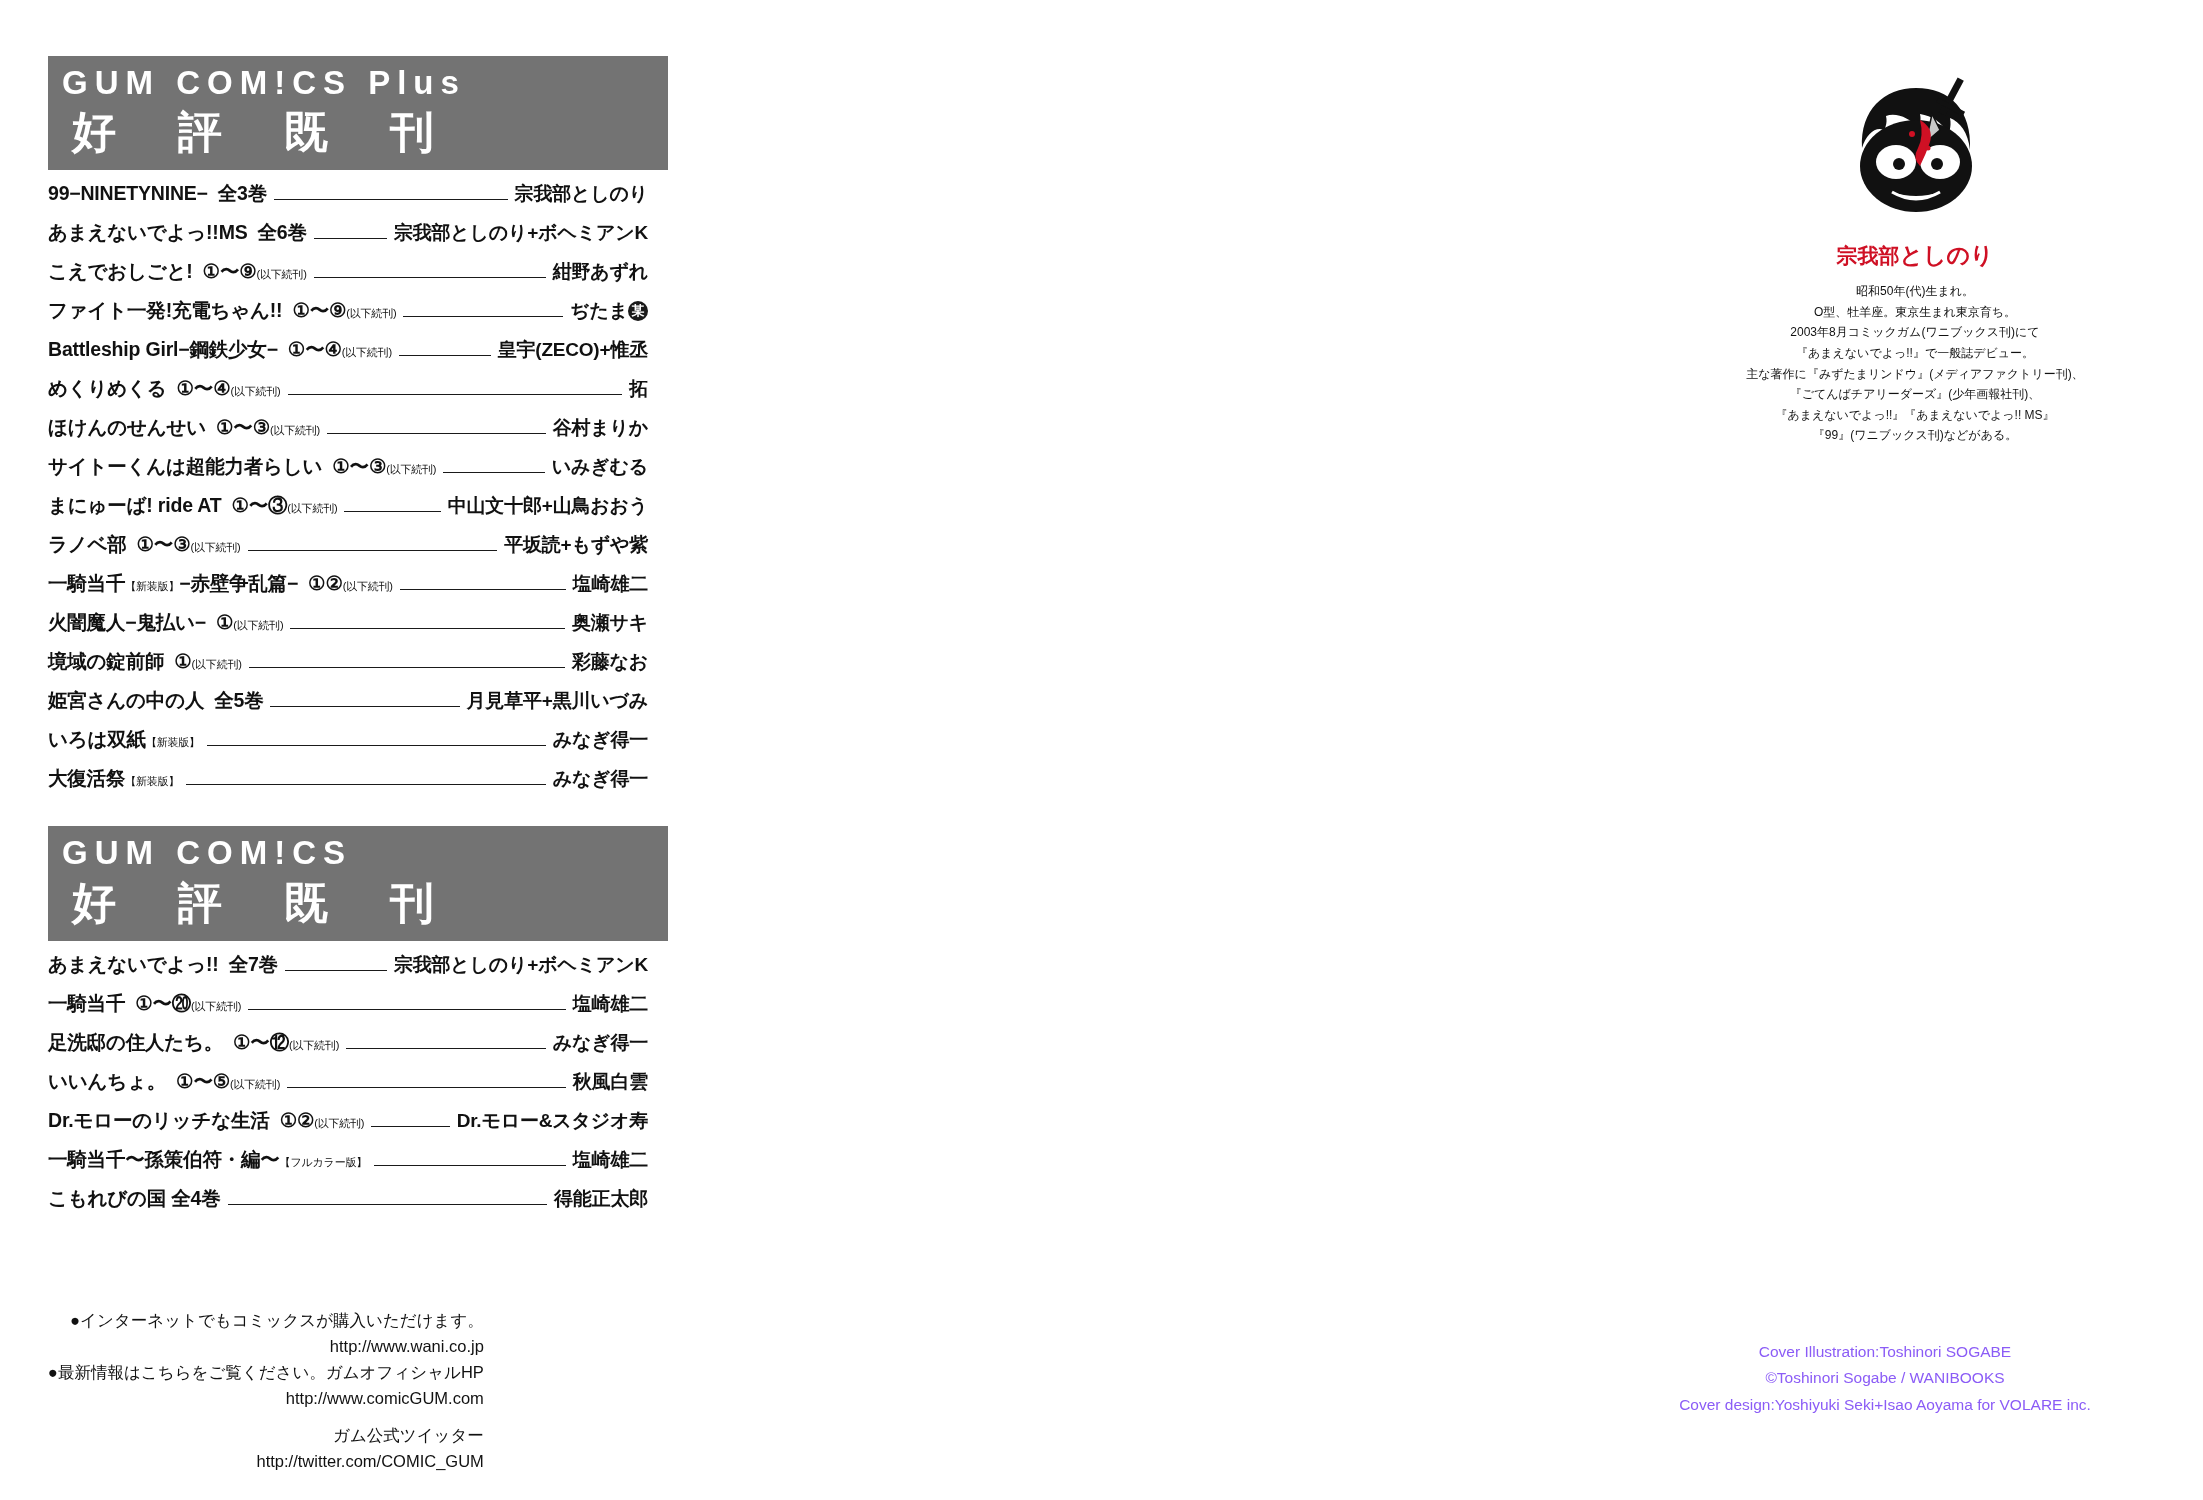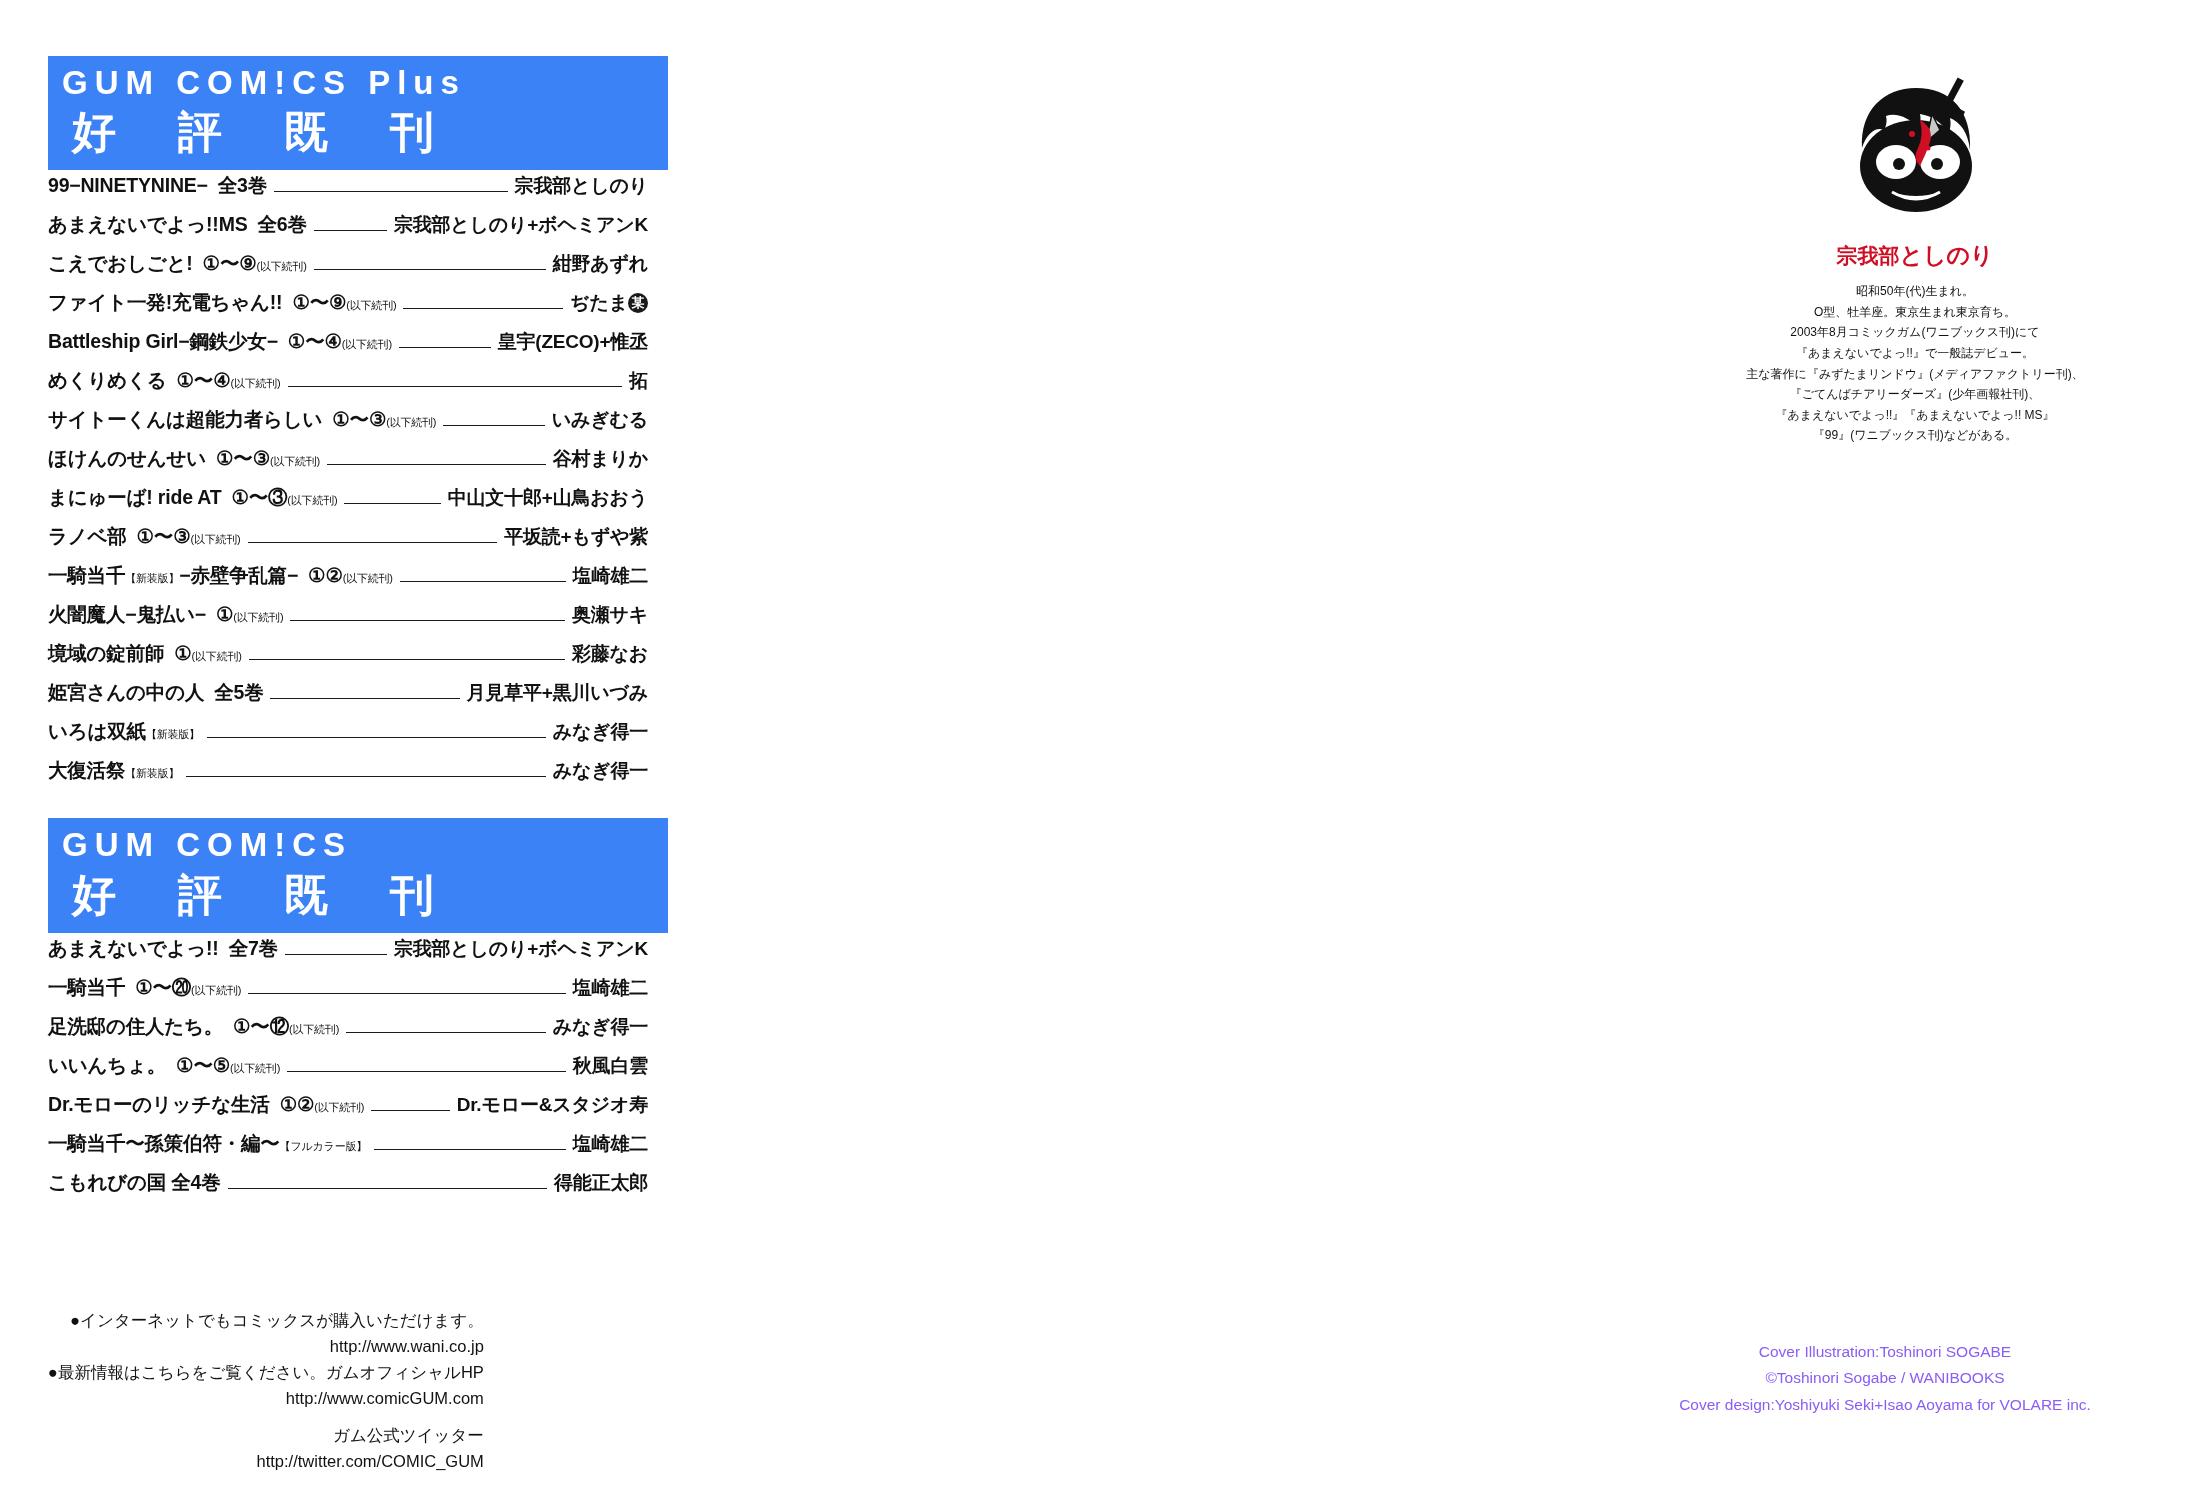--- a/index.html
+++ b/index.html
@@ -18,24 +18,24 @@
 
   
   .left-col {
     position: absolute;
     left: 48px;
     top: 56px;
     width: 620px;
   }
 
   .banner {
-    background: #3b82f6;
+    background: #737373;
     color: #ffffff;
     padding: 6px 10px 10px 14px;
-    margin-bottom: 2px;
+    margin-bottom: 10px;
   }
   .banner-line1 {
     font-size: 33px;
     font-weight: bold;
     letter-spacing: 7px;
     line-height: 1.25;
     white-space: nowrap;
   }
   .banner-line2 {
     font-size: 44px;
@@ -195,28 +195,28 @@
         <span class="title">Battleship Girl−鋼鉄少女−<span class="vol">①〜④<span class="small">(以下続刊)</span></span></span>
         <span class="rule"></span>
         <span class="author">皇宇(ZECO)+惟丞</span>
       </li>
       <li class="entry">
         <span class="title">めくりめくる<span class="vol">①〜④<span class="small">(以下続刊)</span></span></span>
         <span class="rule"></span>
         <span class="author">拓</span>
       </li>
       <li class="entry">
+        <span class="title">ほけんのせんせい<span class="vol">①〜③<span class="small">(以下続刊)</span></span></span>
+        <span class="rule"></span>
+        <span class="author">谷村まりか</span>
+      </li>
+      <li class="entry">
         <span class="title">サイトーくんは超能力者らしい<span class="vol">①〜③<span class="small">(以下続刊)</span></span></span>
         <span class="rule"></span>
         <span class="author">いみぎむる</span>
-      </li>
-      <li class="entry">
-        <span class="title">ほけんのせんせい<span class="vol">①〜③<span class="small">(以下続刊)</span></span></span>
-        <span class="rule"></span>
-        <span class="author">谷村まりか</span>
       </li>
       <li class="entry">
         <span class="title">まにゅーば! ride AT<span class="vol">①〜③<span class="small">(以下続刊)</span></span></span>
         <span class="rule"></span>
         <span class="author">中山文十郎+山鳥おおう</span>
       </li>
       <li class="entry">
         <span class="title">ラノベ部<span class="vol">①〜③<span class="small">(以下続刊)</span></span></span>
         <span class="rule"></span>
         <span class="author">平坂読+もずや紫</span>

